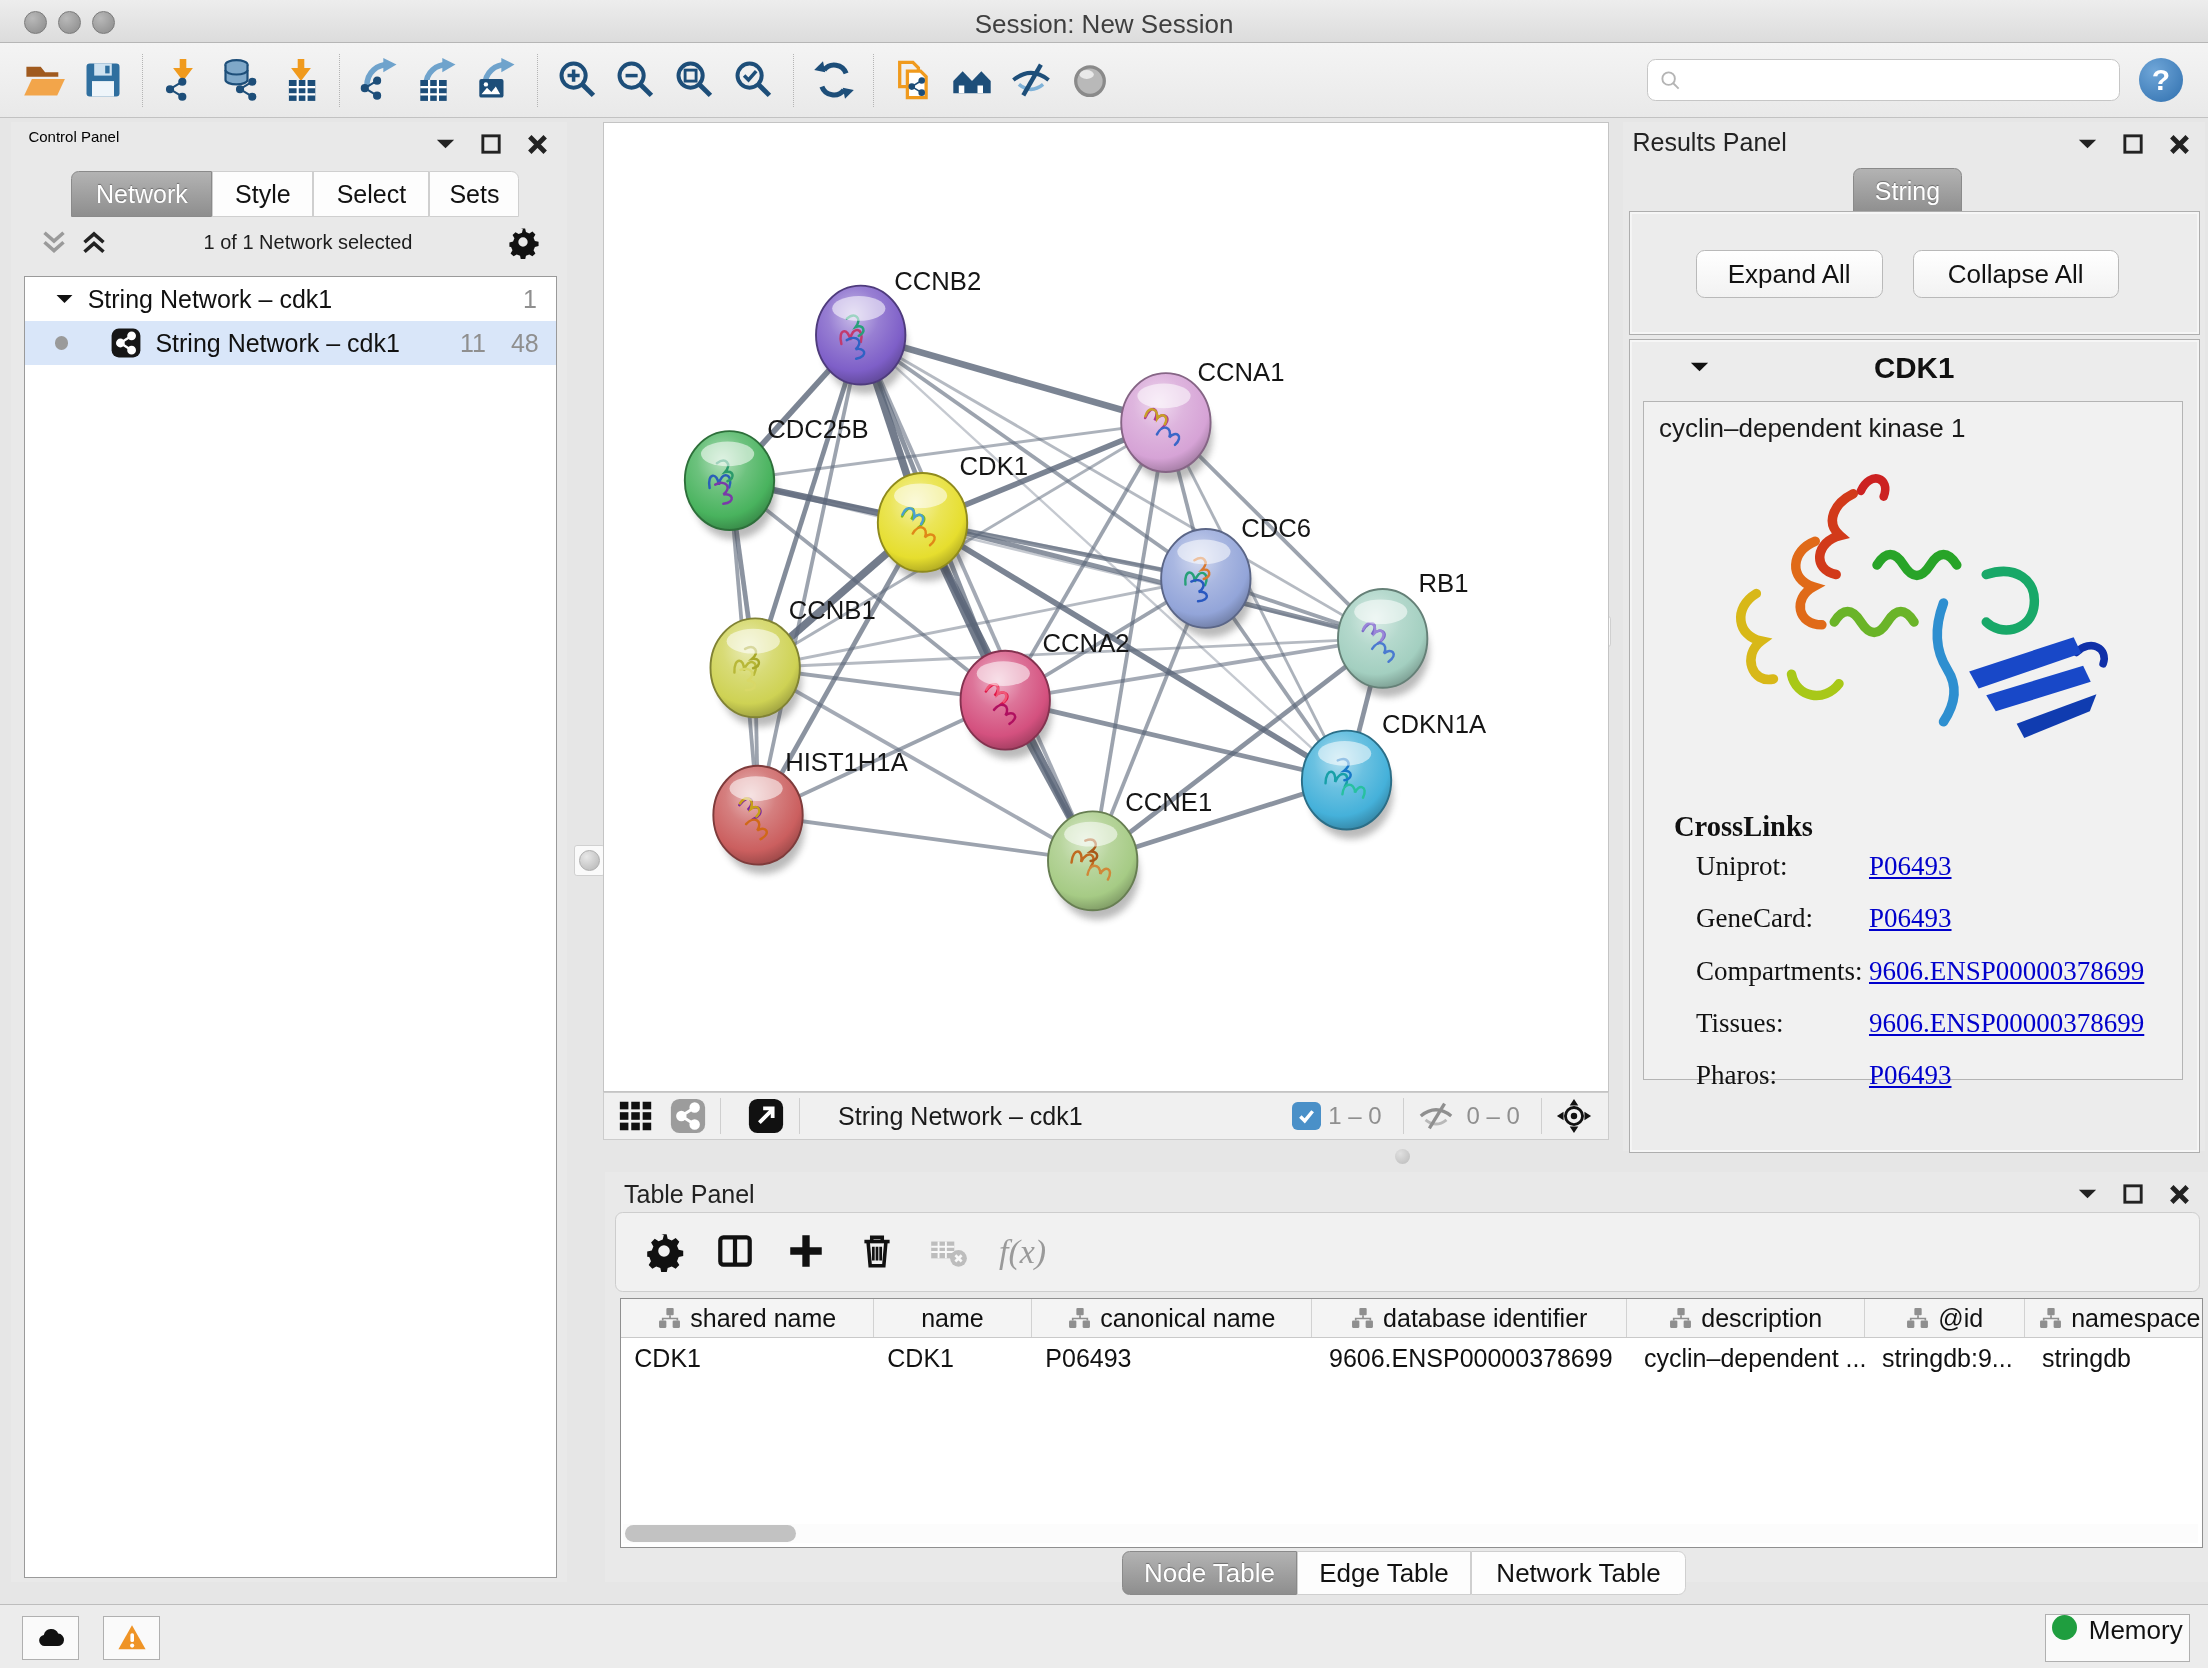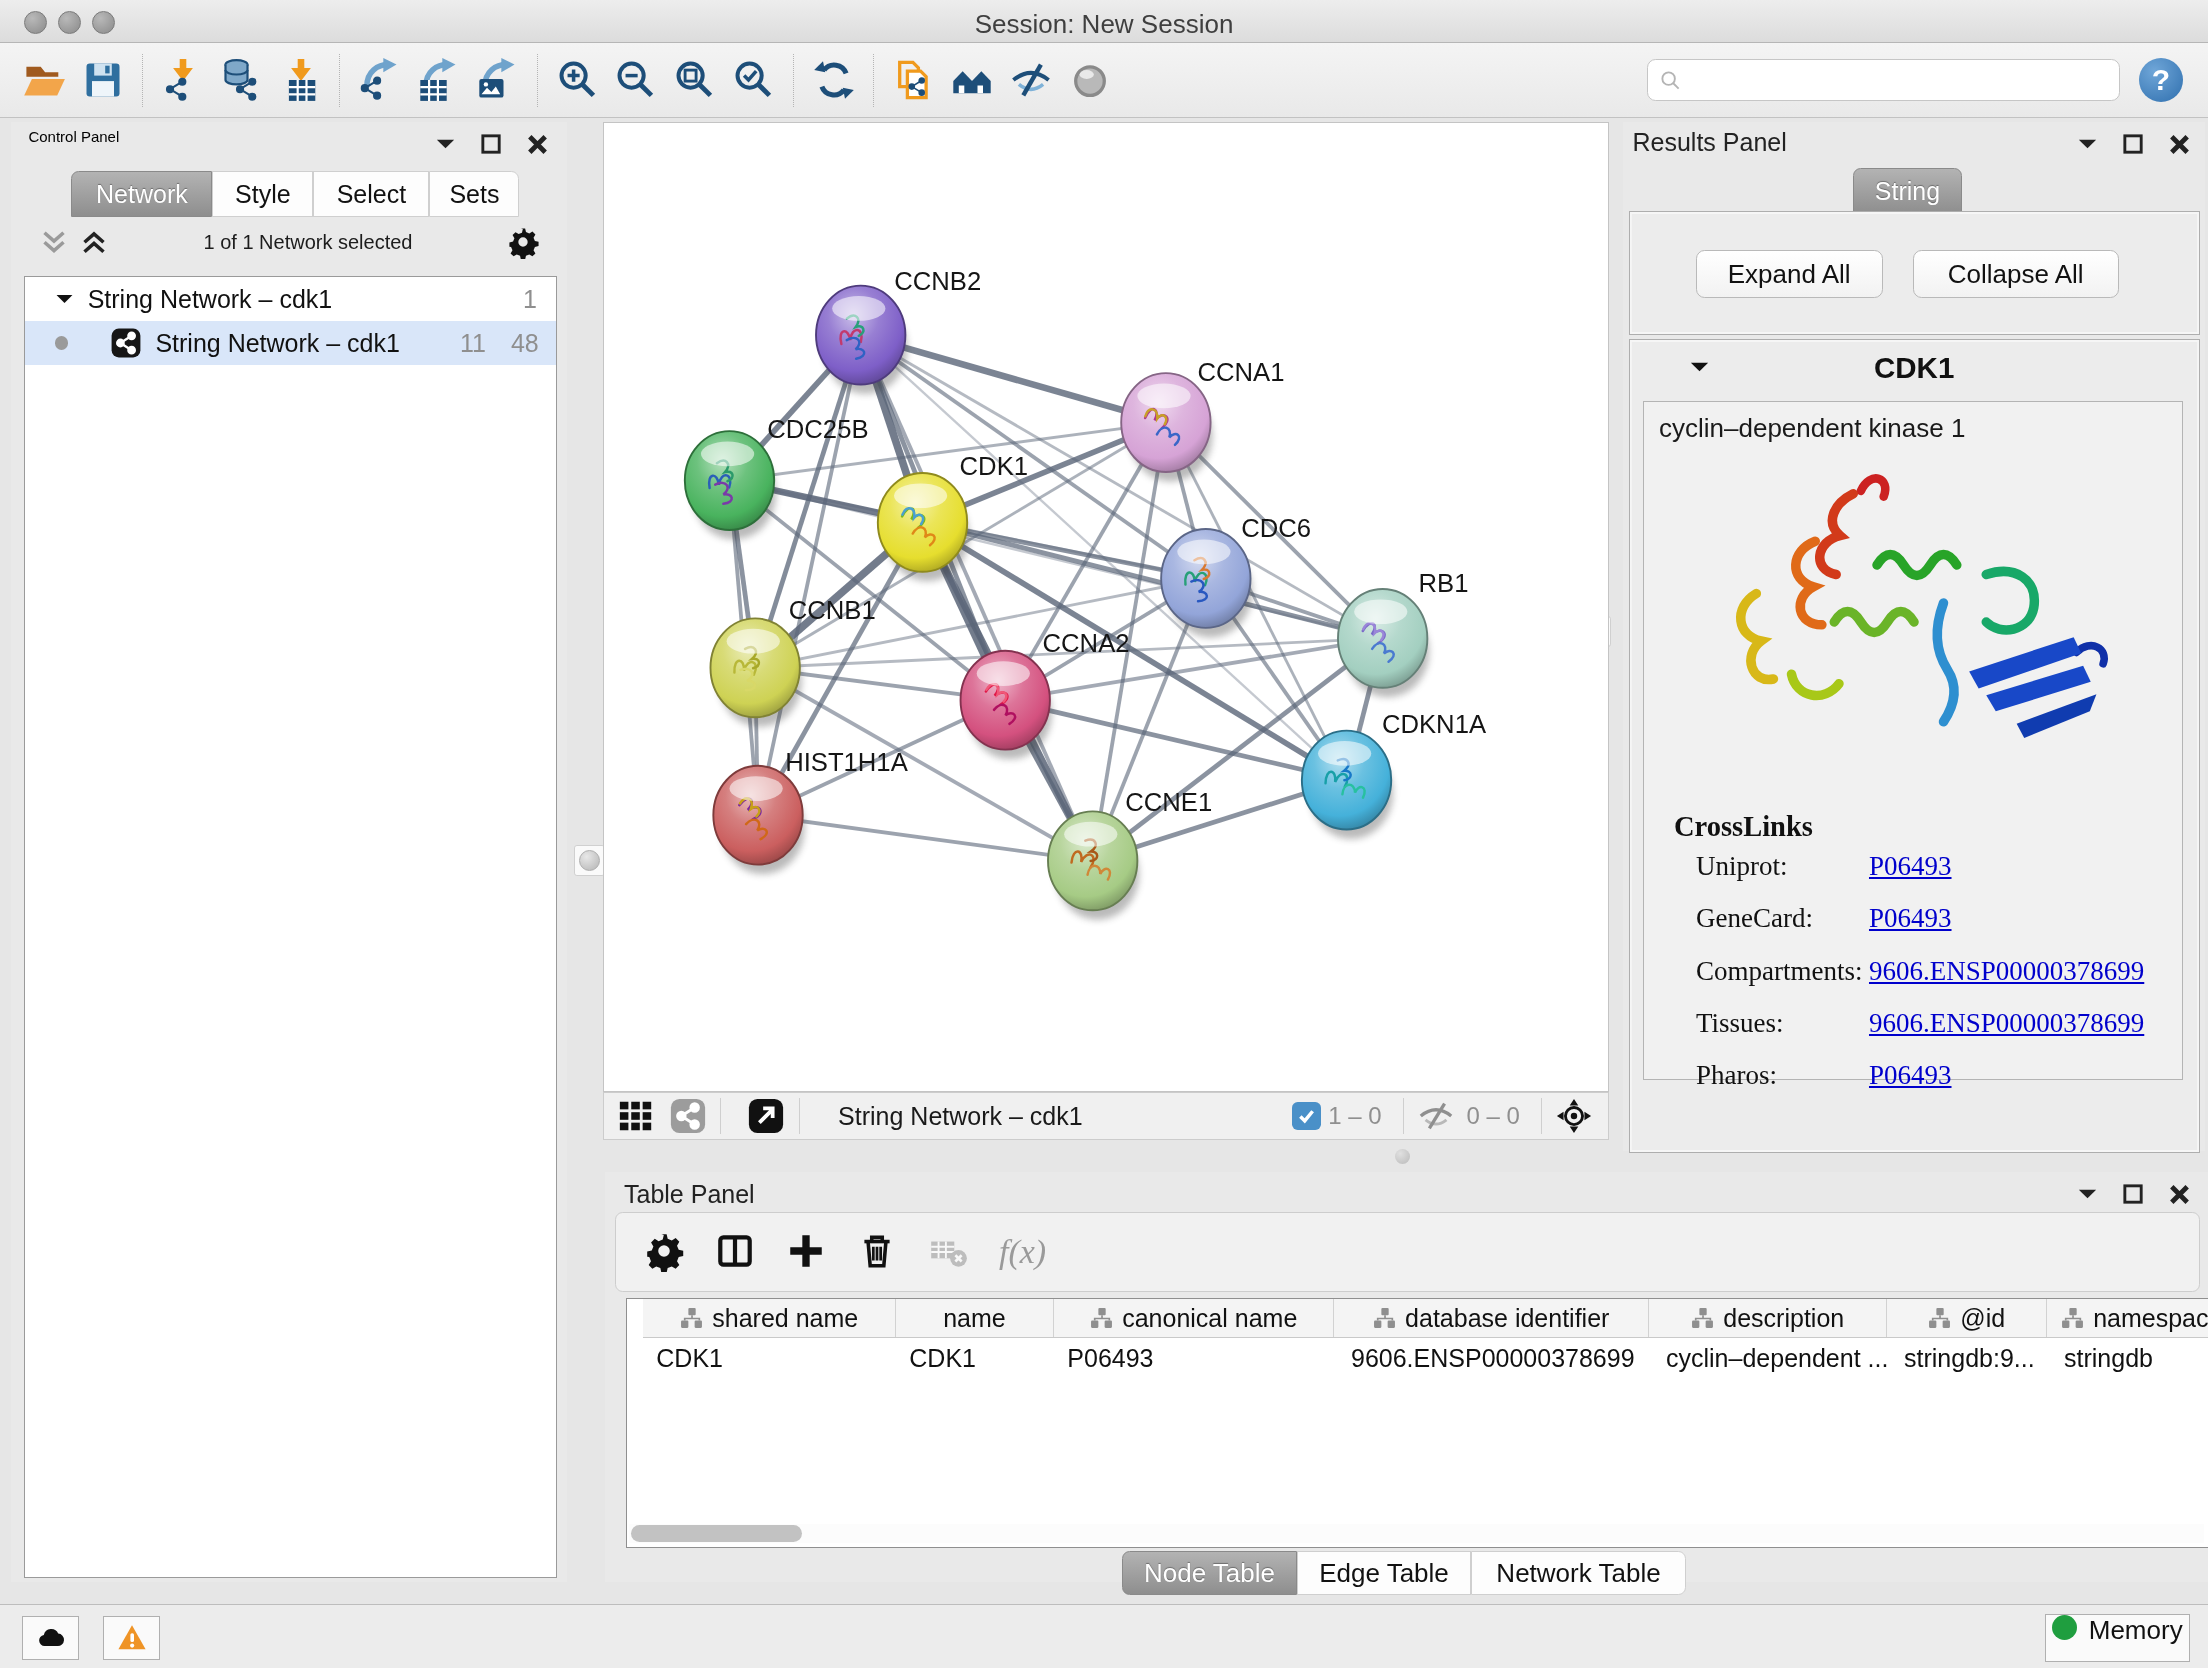--- a/index.html
+++ b/index.html
@@ -83,22 +83,22 @@
   .xl-row{position:absolute;left:52px;font-family:"Liberation Serif",serif;font-size:27px;color:#111;width:476px;}
   .xl-val{position:absolute;left:173px;top:0;color:#0000cc;text-decoration:underline;}
 
   
   #table-panel{left:605px;top:1172px;width:1604px;height:410px;background:#e9e9e9;}
   #tp-toolbar{position:absolute;left:9.5px;top:40px;width:1583px;height:78px;background:#f1f1f1;
     border:1px solid #cdcdcd;border-radius:7.6px;display:flex;align-items:center;}
   .tp-icon{width:44px;height:44px;margin-left:27px;}
   .tp-icon svg{width:42px;height:42px;}
   #tp-fx{font-family:"Liberation Serif",serif;font-style:italic;font-size:34px;color:#9a9a9a;margin-left:28.5px;}
-  #tp-table{position:absolute;left:21px;top:126px;width:1583px;height:250px;background:#fff;
-    border:1.9px solid #8f8f8f;box-sizing:border-box;overflow:hidden;padding-left:16px;}
+  #tp-table{position:absolute;left:15px;top:126px;width:1583px;height:250px;background:#fff;
+    border:1.9px solid #8f8f8f;box-sizing:border-box;overflow:hidden;}
   #tp-head{display:flex;height:38px;background:#f4f4f4;border-bottom:1px solid #c9c9c9;}
   .tp-col{display:flex;align-items:center;justify-content:center;gap:9.5px;font-size:25px;color:#111;
     border-right:1px solid #d2d2d2;box-sizing:border-box;overflow:hidden;white-space:nowrap;flex:none;}
   .tp-col svg{width:23px;height:23px;flex:none;}
   #tp-body{position:relative;}
   .tp-row{display:flex;height:40px;align-items:center;}
   .tp-cell{font-size:25px;color:#111;padding-left:13.3px;box-sizing:border-box;overflow:hidden;
     white-space:nowrap;flex:none;}
   #tp-hscroll{position:absolute;left:1.9px;bottom:3.8px;width:1575px;height:19px;background:#fcfcfc;}
   #tp-thumb{position:absolute;left:1.9px;top:1px;width:171px;height:17px;border-radius:8.6px;background:#c2c2c2;}

